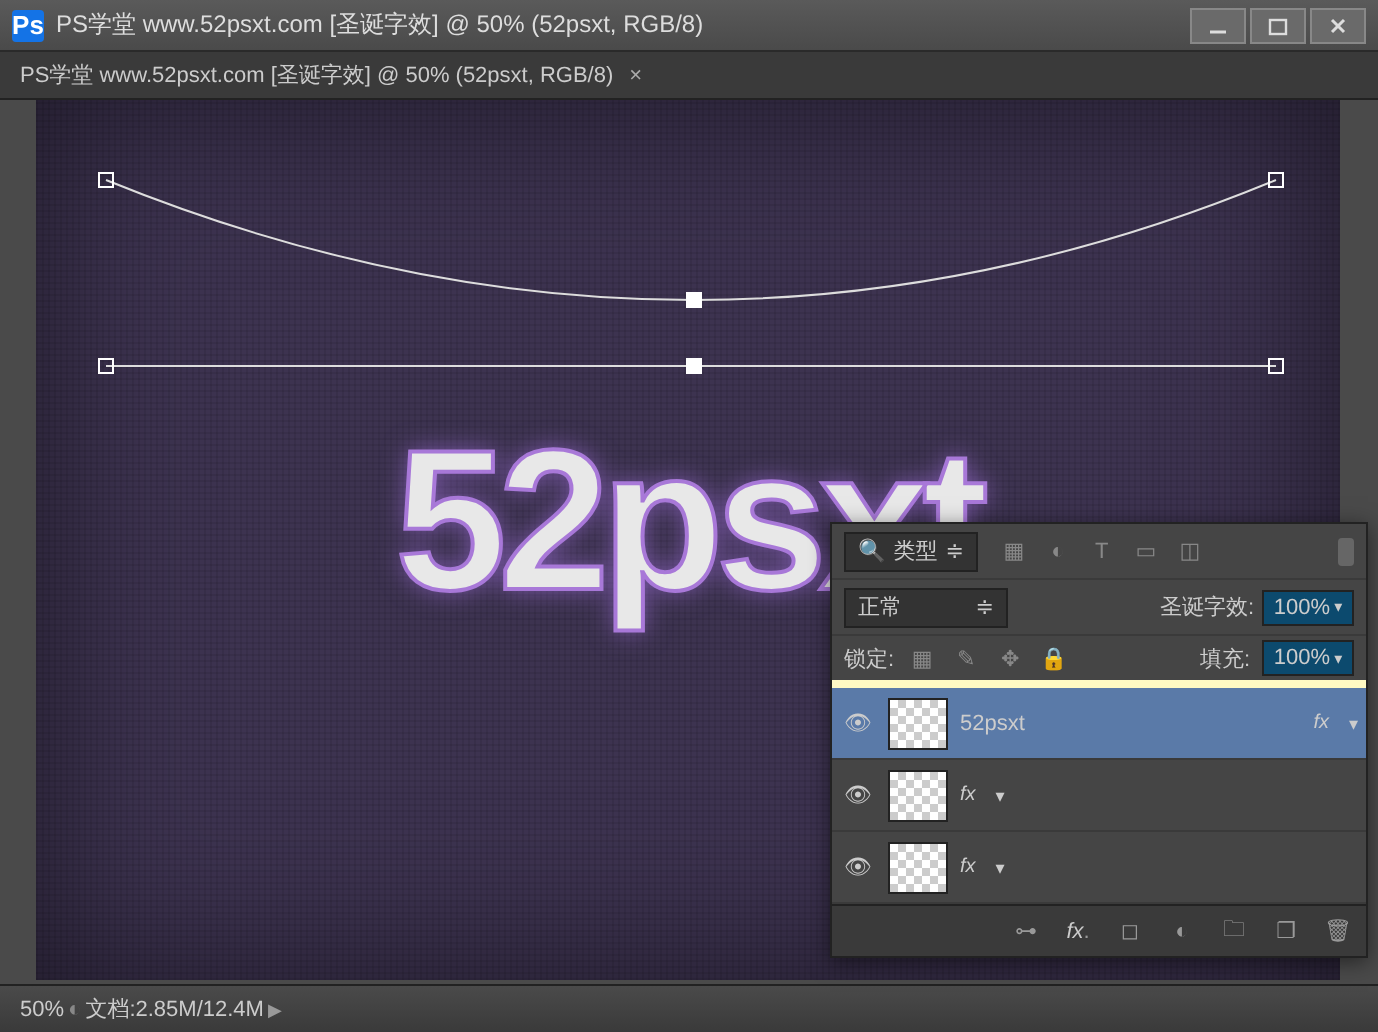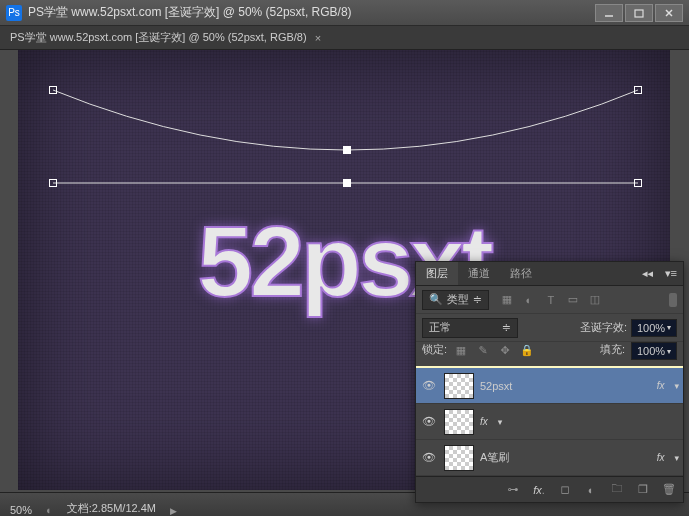--- a/index.html
+++ b/index.html
@@ -1,44 +1,44 @@
 <!DOCTYPE html>
 <html><head>
 <meta charset="utf-8">
 <style>
 *{margin:0;padding:0;box-sizing:border-box;font-family:"Microsoft YaHei",Arial,sans-serif;font-size:11px;color:#ccc}
 body{background:#535353;width:689px;height:516px;overflow:hidden;position:relative}
 .titlebar{height:26px;background:linear-gradient(#5a5a5a,#4a4a4a);display:flex;align-items:center;padding:0 6px;border-bottom:1px solid #2a2a2a}
-.ps-logo{width:16px;height:16px;background:#1473e6;border-radius:2px;display:flex;align-items:center;justify-content:center;font-size:10px;font-weight:normal;color:#fff;margin-right:6px}
+.ps-logo{width:16px;height:16px;background:#1473e6;border-radius:2px;display:flex;align-items:center;justify-content:center;font-size:13px;font-weight:bold;color:#fff;margin-right:6px}
 .title-text{flex:1;color:#ddd;font-size:12px}
 .win-controls{display:flex;gap:2px}
 .win-btn{width:28px;height:18px;background:#6a6a6a;display:flex;align-items:center;justify-content:center;cursor:pointer;border:1px solid #888}
 .win-btn svg{width:10px;height:10px}
 .doc-tab{height:24px;background:#3a3a3a;display:flex;align-items:center;padding:0 10px;border-bottom:1px solid #222}
 .doc-tab-close{margin-left:8px;color:#aaa;cursor:pointer}
 .canvas-area{position:relative;height:442px;background:#4a4a4a;overflow:hidden}
 .canvas{position:absolute;left:18px;top:0;width:652px;height:440px;background:#3d3350;background-image:repeating-linear-gradient(0deg,rgba(0,0,0,0.08) 0 1px,transparent 1px 3px),repeating-linear-gradient(90deg,rgba(0,0,0,0.08) 0 1px,transparent 1px 3px);box-shadow:inset 0 0 80px rgba(0,0,0,0.5)}
 .text-effect{position:absolute;left:50%;top:48%;transform:translate(-50%,-50%);font-size:100px;font-weight:900;font-family:Arial,sans-serif;color:#e8e8e8;text-shadow:0 0 8px #9b6dd7,2px 2px 4px rgba(0,0,0,0.5),inset 0 0 10px rgba(255,255,255,0.8);-webkit-text-stroke:2px #a878d8;letter-spacing:-4px;filter:drop-shadow(0 0 6px rgba(155,109,215,0.6))}
 .path-line{position:absolute;left:0;top:0;width:100%;height:100%;pointer-events:none}
 .handle{position:absolute;width:8px;height:8px;border:1px solid #fff;background:transparent}
 .anchor{position:absolute;width:8px;height:8px;background:#fff}
-.statusbar{height:24px;background:linear-gradient(#4a4a4a,#3a3a3a);display:flex;align-items:flex-end;padding:0 10px;border-top:1px solid #222;gap:14px}
+.statusbar{height:24px;background:linear-gradient(#4a4a4a,#3a3a3a);display:flex;align-items:center;padding:0 10px;border-top:1px solid #222;gap:2px}
 .zoom-arrow{color:#999;font-size:9px}
 .layers-panel{position:absolute;right:5px;top:261px;width:269px;background:#454545;border:1px solid #222;box-shadow:0 2px 10px rgba(0,0,0,0.5)}
 .panel-tabs{height:24px;background:#383838;display:flex;align-items:center;border-bottom:1px solid #222}
 .panel-tab{padding:0 10px;height:100%;display:flex;align-items:center;cursor:pointer;color:#aaa}
 .panel-tab.active{background:#454545;color:#ddd}
 .panel-collapse{margin-left:auto;padding:0 6px;cursor:pointer}
 .panel-menu{padding:0 6px;cursor:pointer}
 .panel-row{height:28px;display:flex;align-items:center;padding:0 6px;gap:4px;border-bottom:1px solid #3a3a3a}
 .dropdown{background:#333;border:1px solid #222;height:20px;display:flex;align-items:center;padding:0 6px;gap:4px;cursor:pointer}
 .filter-icons{display:flex;gap:6px;margin-left:6px}
 .fi{width:16px;height:16px;display:flex;align-items:center;justify-content:center;color:#888;cursor:pointer}
-.opacity-input{background:#0f172a;border:1px solid #222;width:46px;height:18px;text-align:center;display:flex;align-items:center;justify-content:center}
-.lock-row{height:26px;display:flex;padding:0 6px;gap:6px;border-bottom:2px solid #fef9c3;font-size:10px}
+.opacity-input{background:#0c4a6e;border:1px solid #222;width:46px;height:18px;text-align:center;display:flex;align-items:center;justify-content:center}
+.lock-row{height:26px;display:flex;align-items:center;padding:0 6px;gap:6px;border-bottom:4px solid #fef9c3;font-size:10px}
 .lock-icons{display:flex;gap:6px}
 .layer-list{max-height:112px;overflow-y:auto}
 .layer-item{height:36px;display:flex;align-items:center;padding:0 4px;gap:6px;border-bottom:1px solid #3a3a3a}
 .layer-item.selected{background:#5a7aa8}
 .eye{width:18px;height:18px;display:flex;align-items:center;justify-content:center;cursor:pointer}
 .thumb{width:30px;height:26px;background:#fff;background-image:linear-gradient(45deg,#ccc 25%,transparent 25%,transparent 75%,#ccc 75%),linear-gradient(45deg,#ccc 25%,transparent 25%,transparent 75%,#ccc 75%);background-size:8px 8px;background-position:0 0,4px 4px;border:1px solid #222}
 .layer-name{flex:1;font-size:11px}
 .fx-label{font-size:10px;font-style:italic;color:#ccc;margin-right:4px}
 .panel-footer{height:26px;background:#3a3a3a;display:flex;align-items:center;justify-content:flex-end;padding:0 6px;gap:10px;border-top:1px solid #222}
 .footer-icon{width:16px;height:16px;display:flex;align-items:center;justify-content:center;color:#999;cursor:pointer}
@@ -91,46 +91,39 @@
 </div>
 
 <div class="statusbar">
   <span>50%</span>
   <span style="color:#888">◐</span>
   <span><span>文档:</span><span>2.85M/12.4M</span></span>
   <span class="zoom-arrow">▶</span>
 </div>
 
 <div class="layers-panel">
-  <div class="panel-tabs">
-    <div class="panel-tab active">图层</div>
-    <div class="panel-tab">通道</div>
-    <div class="panel-tab">路径</div>
-    <div class="panel-collapse">◂◂</div>
-    <div class="panel-menu">▾≡</div>
-  </div>
 
   <div class="panel-row">
     <div class="dropdown">
       <span>🔍</span>
       <span>类型</span>
       <span>≑</span>
     </div>
     <div class="filter-icons">
       <div class="fi">▦</div>
       <div class="fi">◐</div>
       <div class="fi">T</div>
       <div class="fi">▭</div>
       <div class="fi">◫</div>
     </div>
     <div style="margin-left:auto;width:8px;height:14px;background:#666;border-radius:2px"></div>
   </div>
 
   <div class="panel-row">
-    <div class="dropdown" style="width:96px">
+    <div class="dropdown" style="width:82px">
       <span>正常</span>
       <span style="margin-left:auto">≑</span>
     </div>
     <span style="margin-left:auto">圣诞字效:</span>
     <div class="opacity-input">
         <span>100%</span>
         <span style="font-size:8px;margin-left:2px">▾</span>
       </div>
   </div>
 
@@ -159,21 +152,20 @@
     </div>
     <div class="layer-item">
       <div class="eye">👁</div>
       <div class="thumb"></div>
       <span class="fx-label">fx</span>
       <span style="font-size:9px">▾</span>
     </div>
     <div class="layer-item">
       <div class="eye">👁</div>
       <div class="thumb"></div>
-      <div class="layer-name">A笔刷</div>
       <span class="fx-label">fx</span>
       <span style="font-size:9px">▾</span>
     </div>
   </div>
 
   <div class="panel-footer">
     <div class="footer-icon">⊶</div>
     <div class="footer-icon"><i>fx</i>.</div>
     <div class="footer-icon">◻</div>
     <div class="footer-icon">◐</div>

